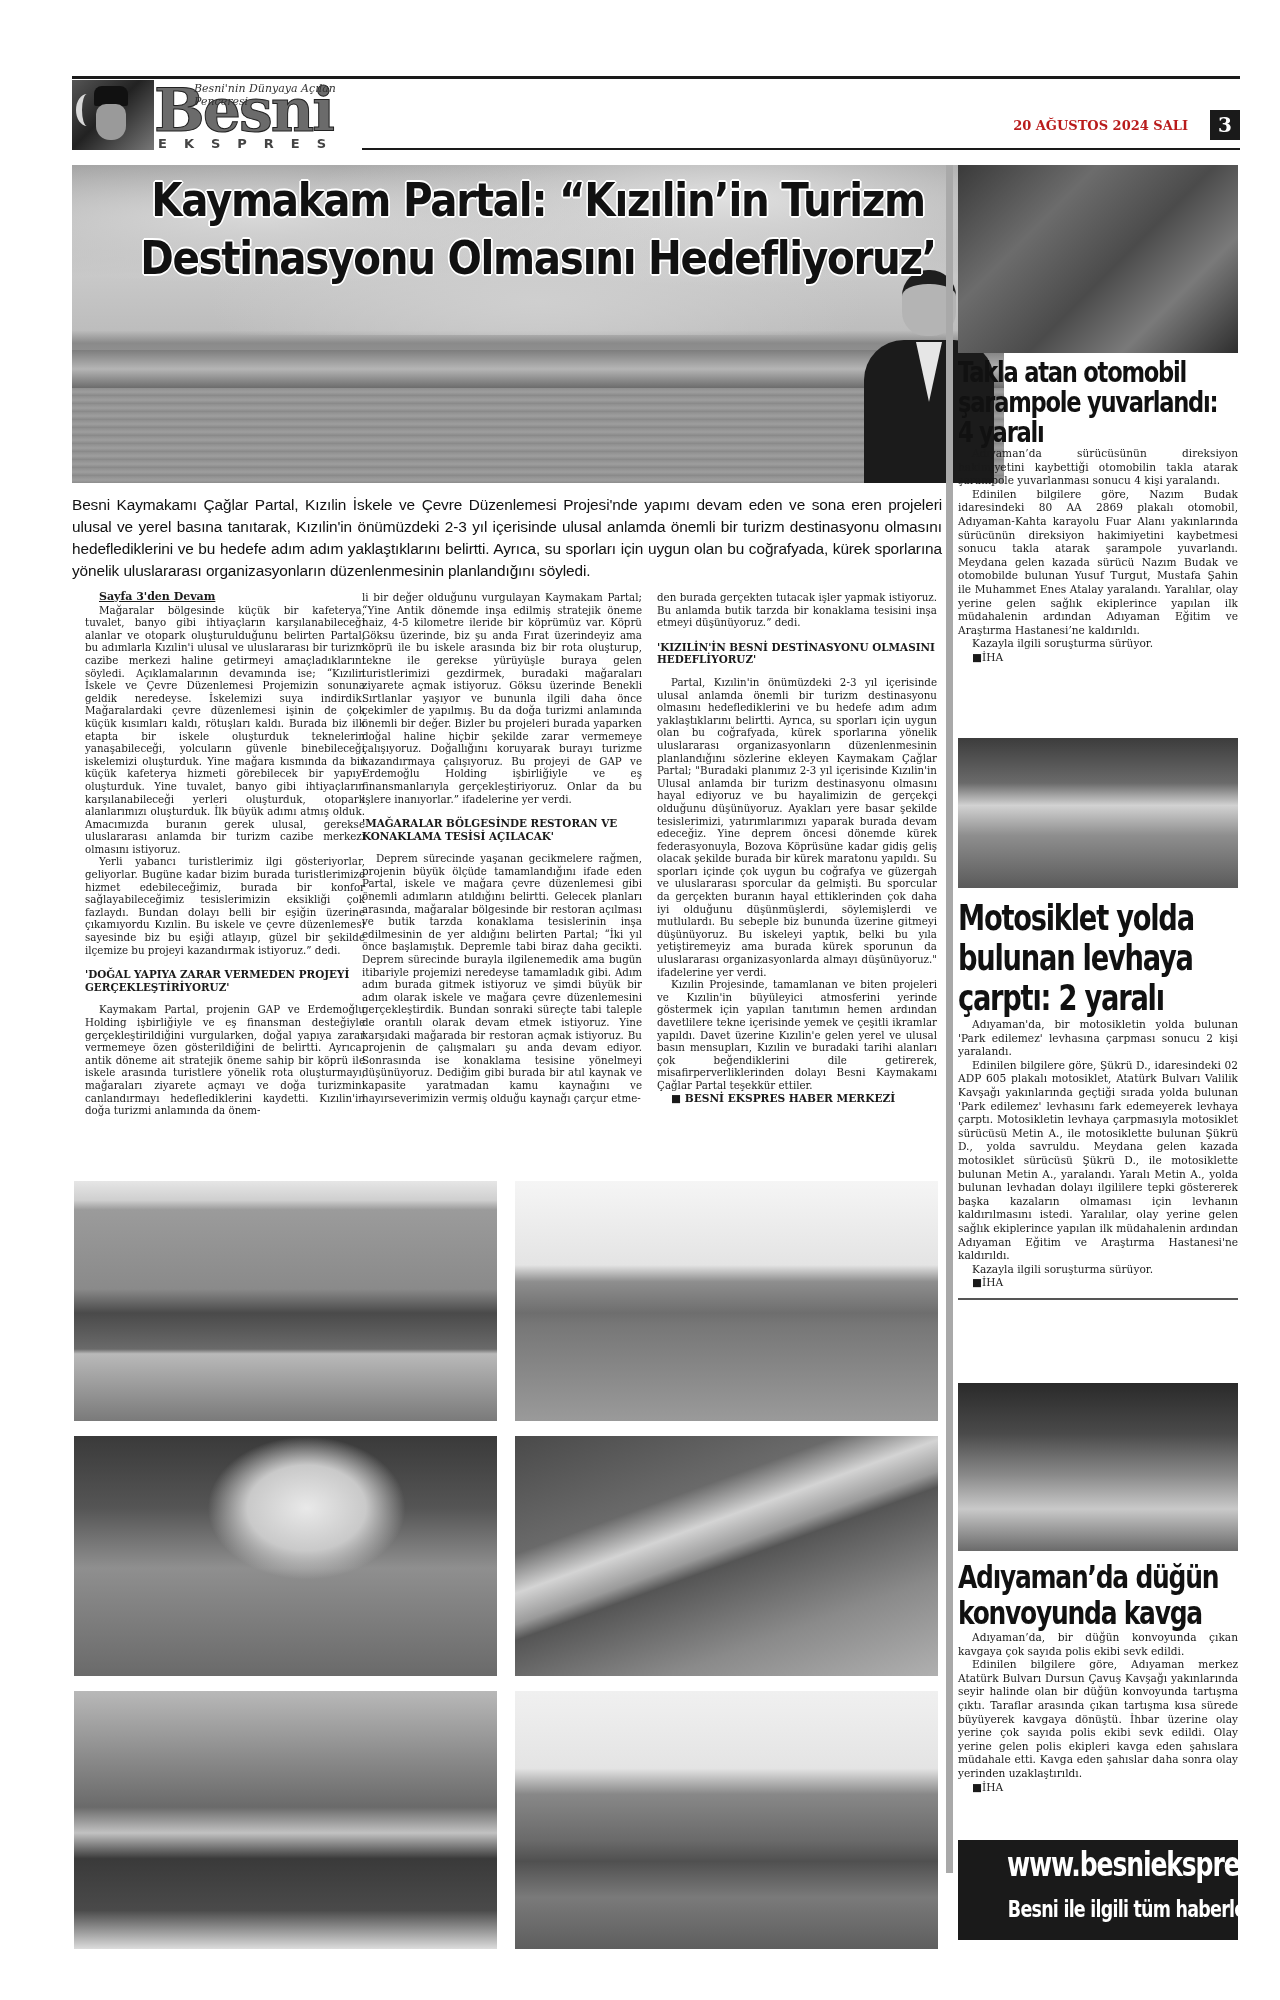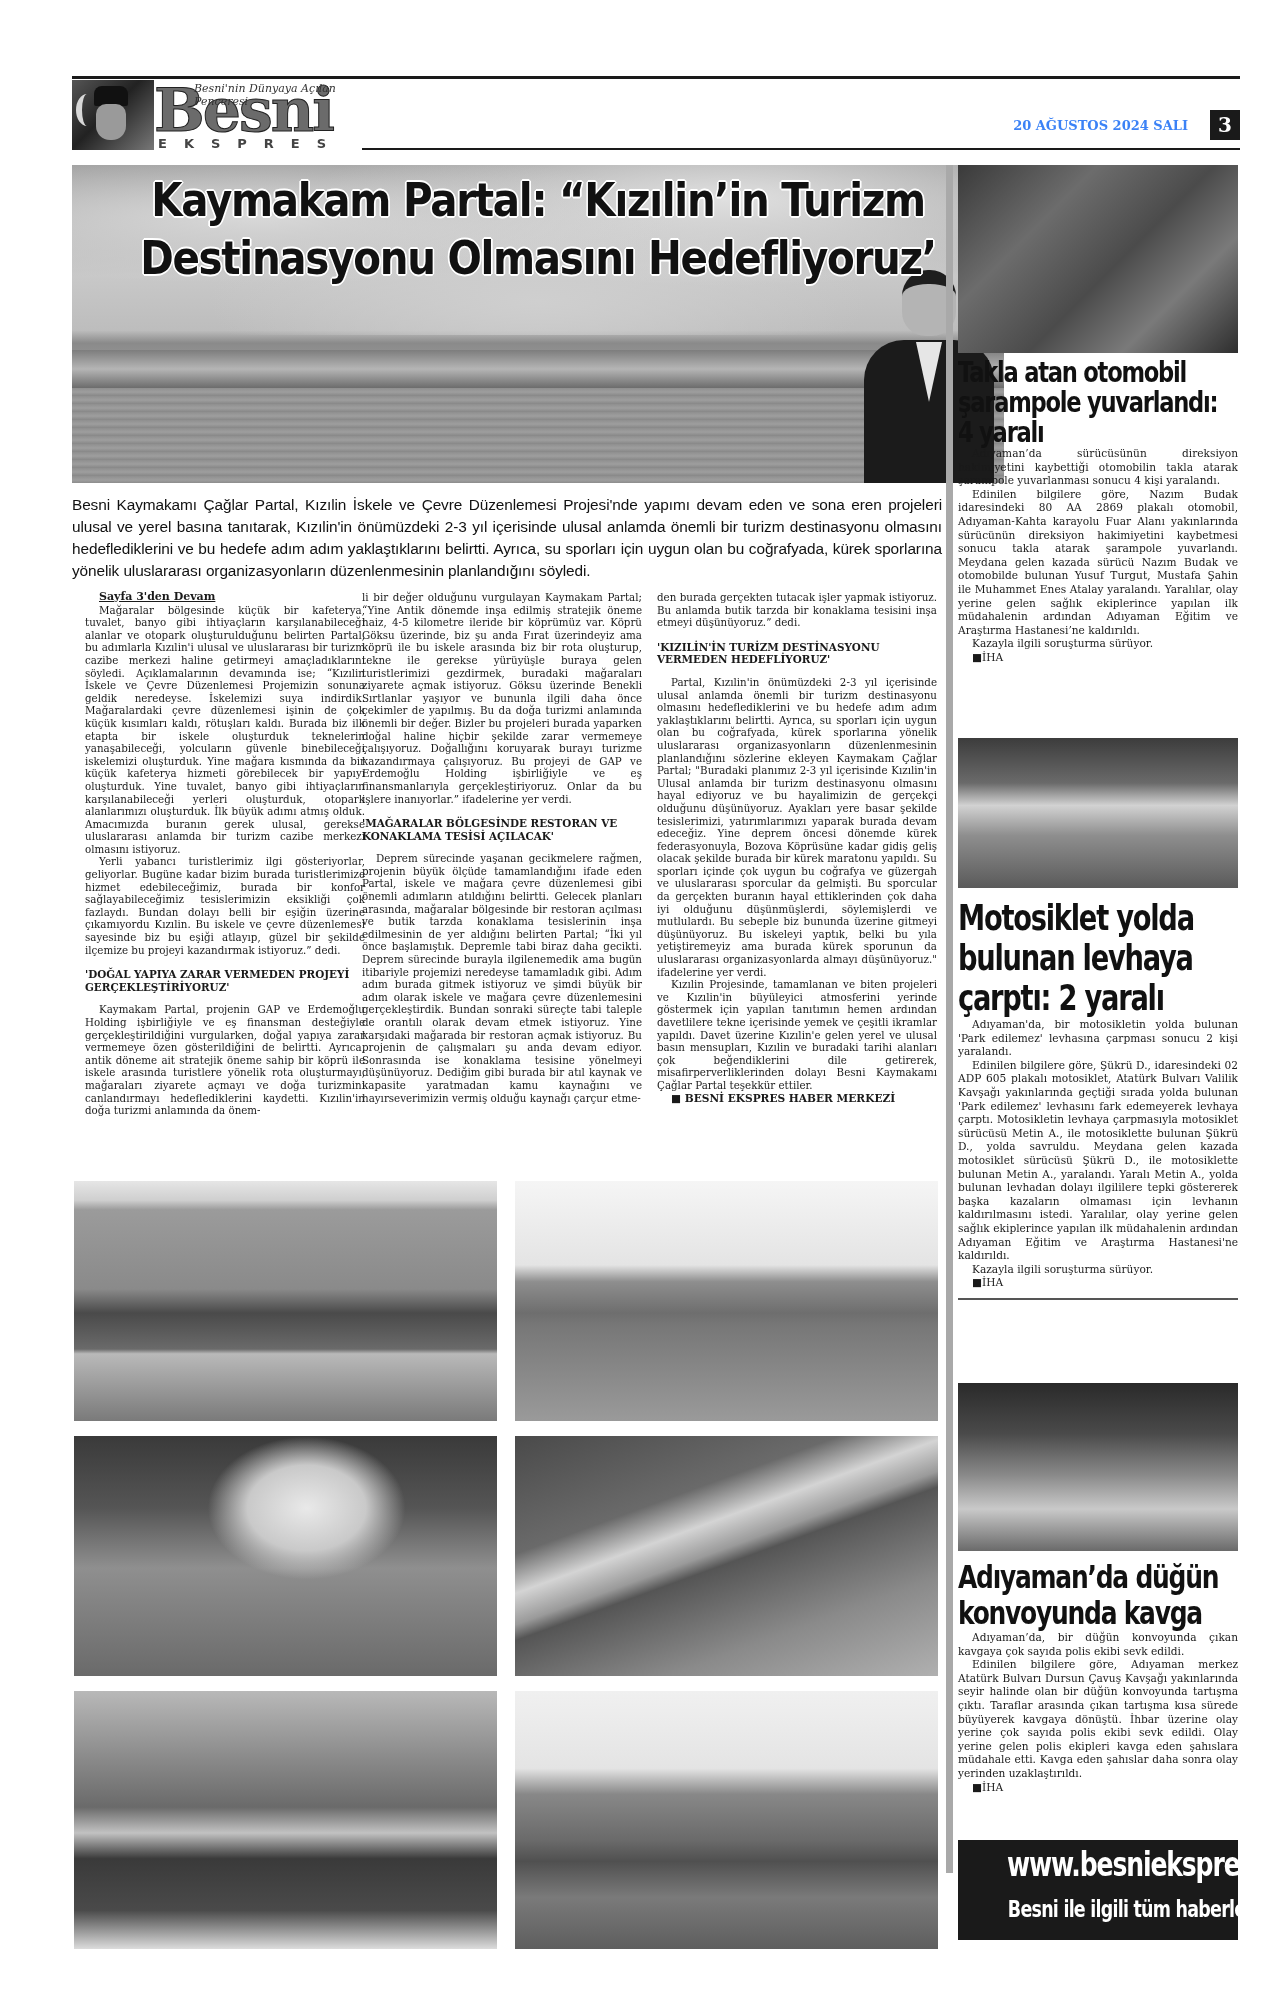--- a/index.html
+++ b/index.html
@@ -12,21 +12,21 @@
   .masthead .bottomline { position: absolute; left: 290px; top: 78px; width: 878px; height: 2px; background: #1a1a1a; }
   .logo { position: absolute; left: 0; top: 10px; width: 300px; height: 70px; overflow: hidden; padding-left: 32px; }
   .logo .portrait { position: absolute; left: 0; top: 0; width: 82px; height: 70px;
      background: linear-gradient(135deg,#555 0%,#222 45%,#777 100%); }
   .logo .portrait .hat { position: absolute; left: 22px; top: 6px; width: 34px; height: 20px; background:#111; border-radius: 8px 8px 2px 2px; }
   .logo .portrait .face { position: absolute; left: 24px; top: 24px; width: 30px; height: 36px; background:#9a9a9a; border-radius: 10px 10px 14px 14px; }
   .logo .portrait .moon { position: absolute; left: 4px; top: 14px; width: 22px; height: 32px; border-radius: 50%; border-left: 6px solid #d8d8d8; }
   .logo .tagline { position: absolute; left: 122px; top: 2px; font-family: "DejaVu Serif", serif; font-style: italic; font-size: 11px; color: #333; }
   .logo .brand { position: absolute; left: 82px; top: 0px; font-family: "DejaVu Serif", serif; font-weight: bold; font-size: 60px; line-height: 60px; color: #6b6b6b; letter-spacing: -2px; -webkit-text-stroke: 1px #222; }
   .logo .sub { position: absolute; left: 86px; top: 56px; font-family: "DejaVu Sans", sans-serif; font-weight: bold; font-size: 13px; letter-spacing: 17px; color: #444; }
-  .dateline { position: absolute; right: 52px; top: 48px; font-family: "DejaVu Serif", serif; font-weight: bold; font-size: 13px; color: #3b82f6; }
+  .dateline { position: absolute; right: 52px; top: 48px; font-family: "DejaVu Serif", serif; font-weight: bold; font-size: 13px; color: #b91c1c; }
   .pagenum { position: absolute; right: 0; top: 40px; width: 30px; height: 30px; background: #1a1a1a; color: #fff; font-family: "DejaVu Serif", serif; font-weight: bold; font-size: 20px; text-align: center; line-height: 30px; }
 
   
   .hero { position: absolute; left: 72px; top: 165px; width: 932px; height: 318px; overflow: hidden;
      background: linear-gradient(180deg,#9c9c9c 0%,#c8c8c8 35%,#bdbdbd 52%,#8a8a8a 56%,#a9a9a9 70%,#7e7e7e 100%); }
   .hero .clouds { position:absolute; left:0; top:0; width:100%; height:170px;
      background: radial-gradient(ellipse at 20% 30%, #d9d9d9 0%, transparent 40%), radial-gradient(ellipse at 70% 20%, #e0e0e0 0%, transparent 45%), radial-gradient(ellipse at 50% 80%, #cfcfcf 0%, transparent 50%); }
   .hero .cliff { position:absolute; left:0; top:185px; width:100%; height:38px; background: linear-gradient(180deg,#7d7d7d,#b5b5b5 50%,#6c6c6c); }
   .hero .water { position:absolute; left:0; top:223px; width:100%; height:95px; background: repeating-linear-gradient(180deg,#8f8f8f 0px,#9e9e9e 4px,#878787 8px); }
   .hero .person { position:absolute; right:10px; top:105px; width:130px; height:213px; }
@@ -136,21 +136,21 @@
 <div class="col col2" style="top:591px;">
   <div id="col2-flow">
       <p style="text-indent: 0px;">li bir değer olduğunu vurgulayan Kaymakam Partal; “Yine Antik dönemde inşa edilmiş stratejik öneme haiz, 4-5 kilometre ileride bir köprümüz var. Köprü Göksu üzerinde, biz şu anda Fırat üzerindeyiz ama köprü ile bu iskele arasında biz bir rota oluşturup, tekne ile gerekse yürüyüşle buraya gelen turistlerimizi gezdirmek, buradaki mağaraları ziyarete açmak istiyoruz. Göksu üzerinde Benekli Sırtlanlar yaşıyor ve bununla ilgili daha önce çekimler de yapılmış. Bu da doğa turizmi anlamında önemli bir değer. Bizler bu projeleri burada yaparken doğal haline hiçbir şekilde zarar vermemeye çalışıyoruz. Doğallığını koruyarak burayı turizme kazandırmaya çalışıyoruz. Bu projeyi de GAP ve Erdemoğlu Holding işbirliğiyle ve eş finansmanlarıyla gerçekleştiriyoruz. Onlar da bu işlere inanıyorlar.” ifadelerine yer verdi.</p>
     </div>
   <h4>'MAĞARALAR BÖLGESİNDE RESTORAN VE KONAKLAMA TESİSİ AÇILACAK'</h4>
   <p style="height: auto; overflow: hidden;">Deprem sürecinde yaşanan gecikmelere rağmen, projenin büyük ölçüde tamamlandığını ifade eden Partal, iskele ve mağara çevre düzenlemesi gibi önemli adımların atıldığını belirtti. Gelecek planları arasında, mağaralar bölgesinde bir restoran açılması ve butik tarzda konaklama tesislerinin inşa edilmesinin de yer aldığını belirten Partal; “İki yıl önce başlamıştık. Depremle tabi biraz daha gecikti. Deprem sürecinde burayla ilgilenemedik ama bugün itibariyle projemizi neredeyse tamamladık gibi. Adım adım burada gitmek istiyoruz ve şimdi büyük bir adım olarak iskele ve mağara çevre düzenlemesini gerçekleştirdik. Bundan sonraki süreçte tabi taleple de orantılı olarak devam etmek istiyoruz. Yine karşıdaki mağarada bir restoran açmak istiyoruz. Bu projenin de çalışmaları şu anda devam ediyor. Sonrasında ise konaklama tesisine yönelmeyi düşünüyoruz. Dediğim gibi burada bir atıl kaynak ve kapasite yaratmadan kamu kaynağını ve hayırseverimizin vermiş olduğu kaynağı çarçur etme-</p>
 </div>
 
 <div class="col col3" style="top:591px;">
     <p style="text-indent: 0px;">den burada gerçekten tutacak işler yapmak istiyoruz. Bu anlamda butik tarzda bir konaklama tesisini inşa etmeyi düşünüyoruz.” dedi.</p>
-  <h4 style="margin-top: 12px;">'KIZILİN'İN TURİZM DESTİNASYONU VERMEDEN HEDEFLİYORUZ'</h4>
+  <h4 style="margin-top: 12px;">'KIZILİN'İN BESNİ DESTİNASYONU OLMASINI HEDEFLİYORUZ'</h4>
   <p>Partal, Kızılin'in önümüzdeki 2-3 yıl içerisinde ulusal anlamda önemli bir turizm destinasyonu olmasını hedeflediklerini ve bu hedefe adım adım yaklaştıklarını belirtti. Ayrıca, su sporları için uygun olan bu coğrafyada, kürek sporlarına yönelik uluslararası organizasyonların düzenlenmesinin planlandığını sözlerine ekleyen Kaymakam Çağlar Partal; "Buradaki planımız 2-3 yıl içerisinde Kızılin'in Ulusal anlamda bir turizm destinasyonu olmasını hayal ediyoruz ve bu hayalimizin de gerçekçi olduğunu düşünüyoruz. Ayakları yere basar şekilde tesislerimizi, yatırımlarımızı yaparak burada devam edeceğiz. Yine deprem öncesi dönemde kürek federasyonuyla, Bozova Köprüsüne kadar gidiş geliş olacak şekilde burada bir kürek maratonu yapıldı. Su sporları içinde çok uygun bu coğrafya ve güzergah ve uluslararası sporcular da gelmişti. Bu sporcular da gerçekten buranın hayal ettiklerinden çok daha iyi olduğunu düşünmüşlerdi, söylemişlerdi ve mutlulardı. Bu sebeple biz bununda üzerine gitmeyi düşünüyoruz. Bu iskeleyi yaptık, belki bu yıla yetiştiremeyiz ama burada kürek sporunun da uluslararası organizasyonlarda almayı düşünüyoruz." ifadelerine yer verdi.</p>
   <p>Kızılin Projesinde, tamamlanan ve biten projeleri ve Kızılin'in büyüleyici atmosferini yerinde göstermek için yapılan tanıtımın hemen ardından davetlilere tekne içerisinde yemek ve çeşitli ikramlar yapıldı. Davet üzerine Kızılin'e gelen yerel ve ulusal basın mensupları, Kızılin ve buradaki tarihi alanları çok beğendiklerini dile getirerek, misafirperverliklerinden dolayı Besni Kaymakamı Çağlar Partal teşekkür ettiler.</p>
   <p class="byline">■ BESNİ EKSPRES HABER MERKEZİ</p>
 </div>
 
 <section class="photos">
   <div class="ph ph1" title="Kızılin cafeteria and pier by the cliff"></div>
   <div class="ph ph2" title="View of canyon from boat deck"></div>
   <div class="ph ph3" title="Boat seen through cave opening"></div>
   <div class="ph ph4" title="Speedboat on Euphrates canyon"></div>

